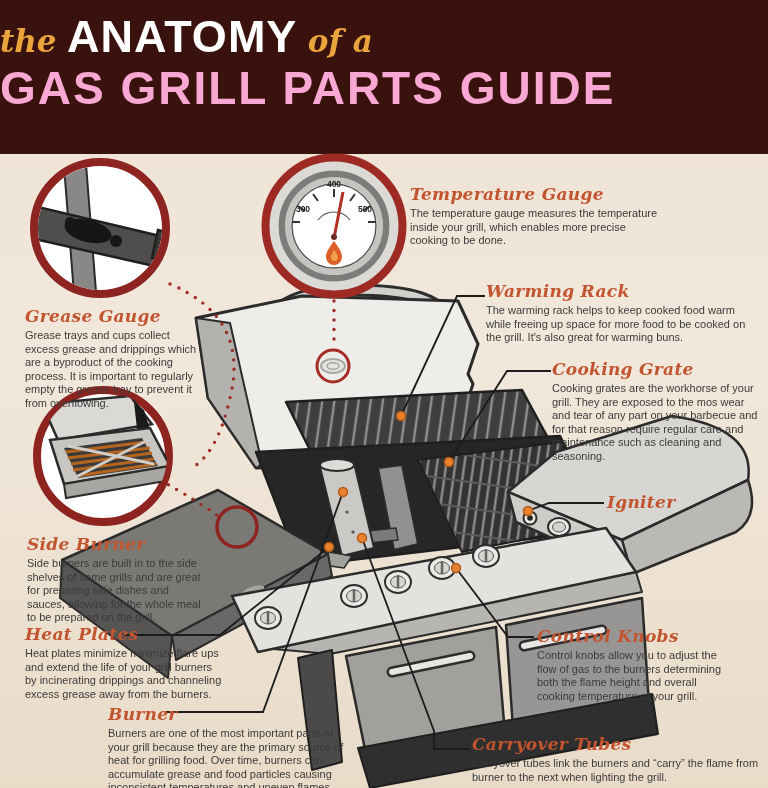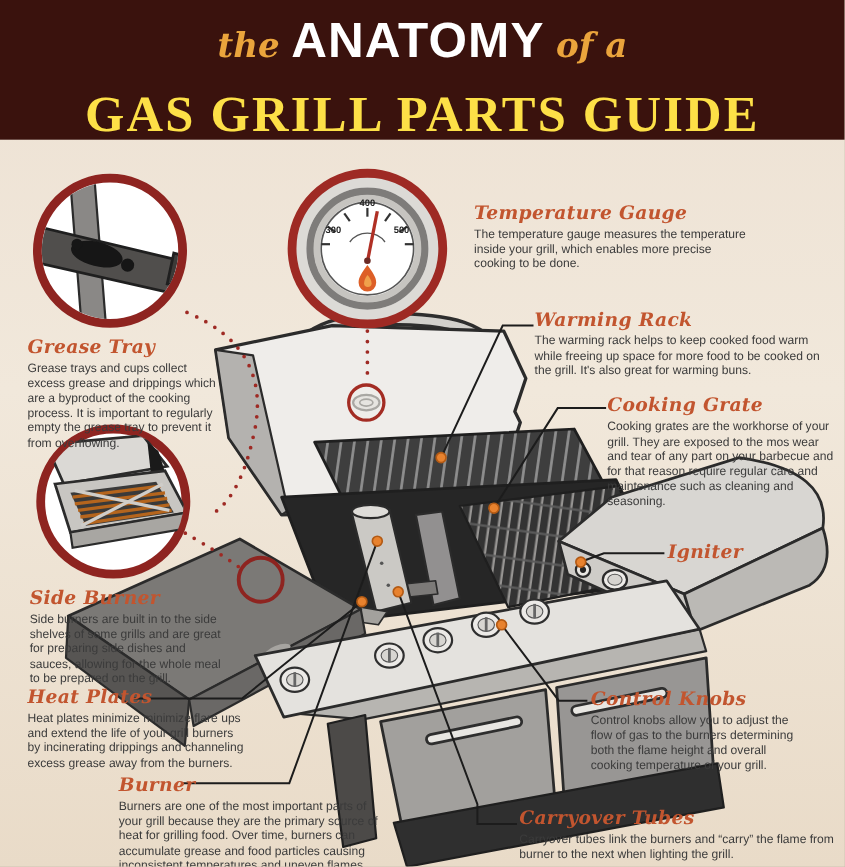--- a/index.html
+++ b/index.html
@@ -1,33 +1,33 @@
 <!DOCTYPE html>
 <html><head>
 <meta charset="utf-8">
 <style>
   html,body{margin:0;padding:0;background:#c9bdae;}
   .stage{position:relative;width:768px;height:788px;overflow:hidden;
          background:linear-gradient(180deg,#ede1d3 0%,#f1e8db 45%,#e9dbc8 100%);
          font-family:"Liberation Sans",sans-serif;}
-  .banner{position:absolute;left:0;top:0;width:768px;height:127px;background:#3a120d;
-          text-align:center;color:#fff;}
+  .banner{position:absolute;left:0;top:0;width:768px;height:154px;background:#3a120d;
+          text-align:left;color:#fff;}
   .t1{margin-top:13px;line-height:1.05;}
   .t1 .script{font-family:"DejaVu Serif",serif;font-style:italic;font-weight:700;
               font-size:31px;color:#eaa43c;}
   .t1 .big{font-family:"Liberation Sans",sans-serif;font-weight:700;font-size:45px;
            letter-spacing:1px;color:#ffffff;padding:0 6px;}
-  .t2{font-family:Liberation Serif, serif;font-weight:700;font-size:46px;
-      letter-spacing:2px;color:#fde047;margin-top:17px;}
+  .t2{font-family:Liberation Sans, sans-serif;font-weight:700;font-size:46px;
+      letter-spacing:2px;color:#f9a8d4;margin-top:1px;}
   svg.diagram{position:absolute;left:0;top:0;}
   .callout{position:absolute;z-index:5;}
   .callout h3{margin:0 0 3px 0;font-family:"DejaVu Serif",serif;font-style:italic;
               font-weight:700;font-size:17px;color:#c2552f;letter-spacing:.3px;}
   .callout p{margin:0;font-size:11px;line-height:13.5px;color:#3b3b3b;}
-  #co-0{left:410px;top:184px;width:252px;margin-left:21px;}
+  #co-0{left:410px;top:184px;width:252px;}
   #co-1{left:486px;top:281px;width:264px;}
   #co-2{left:552px;top:359px;width:210px;}
   #co-3{left:25px;top:306px;width:180px;}
   #co-4{left:27px;top:534px;width:178px;}
   #co-5{left:25px;top:624px;width:198px;}
   #co-6{left:108px;top:704px;width:240px;}
   #co-7{left:607px;top:492px;width:154px;}
   #co-8{left:537px;top:626px;width:192px;}
   #co-9{left:472px;top:734px;width:288px;}
 </style>
@@ -251,21 +251,21 @@
   </div>
   <div class="callout" id="co-1">
     <h3>Warming Rack</h3>
     <p>The warming rack helps to keep cooked food warm while freeing up space for more food to be cooked on the grill. It's also great for warming buns.</p>
   </div>
   <div class="callout" id="co-2">
     <h3>Cooking Grate</h3>
     <p>Cooking grates are the workhorse of your grill. They are exposed to the mos wear and tear of any part on your barbecue and for that reason require regular care and maintenance such as cleaning and seasoning.</p>
   </div>
   <div class="callout" id="co-3">
-    <h3>Grease Tray</h3>
+    <h3>Grease Gauge</h3>
     <p>Grease trays and cups collect excess grease and drippings which are a byproduct of the cooking process. It is important to regularly empty the grease tray to prevent it from overflowing.</p>
   </div>
   <div class="callout" id="co-4">
     <h3>Side Burner</h3>
     <p>Side burners are built in to the side shelves of some grills and are great for preparing side dishes and sauces, allowing for the whole meal to be prepared on the grill.</p>
   </div>
   <div class="callout" id="co-5">
     <h3>Heat Plates</h3>
     <p>Heat plates minimize minimize flare ups and extend the life of your grill burners by incinerating drippings and channeling excess grease away from the burners.</p>
   </div>

